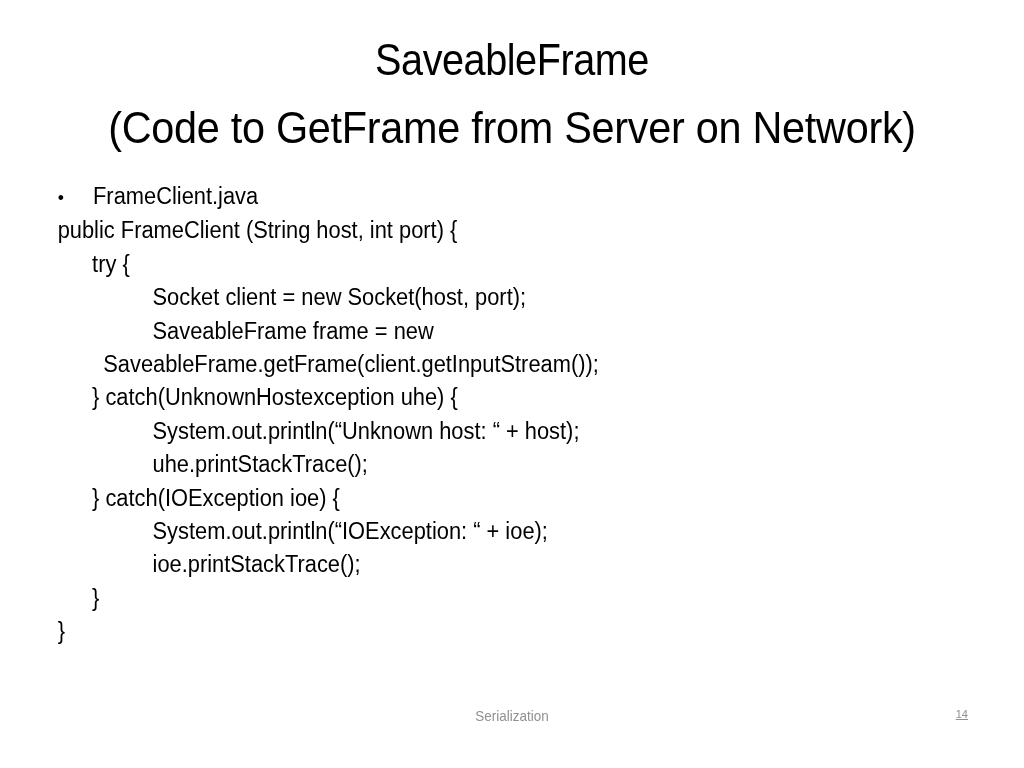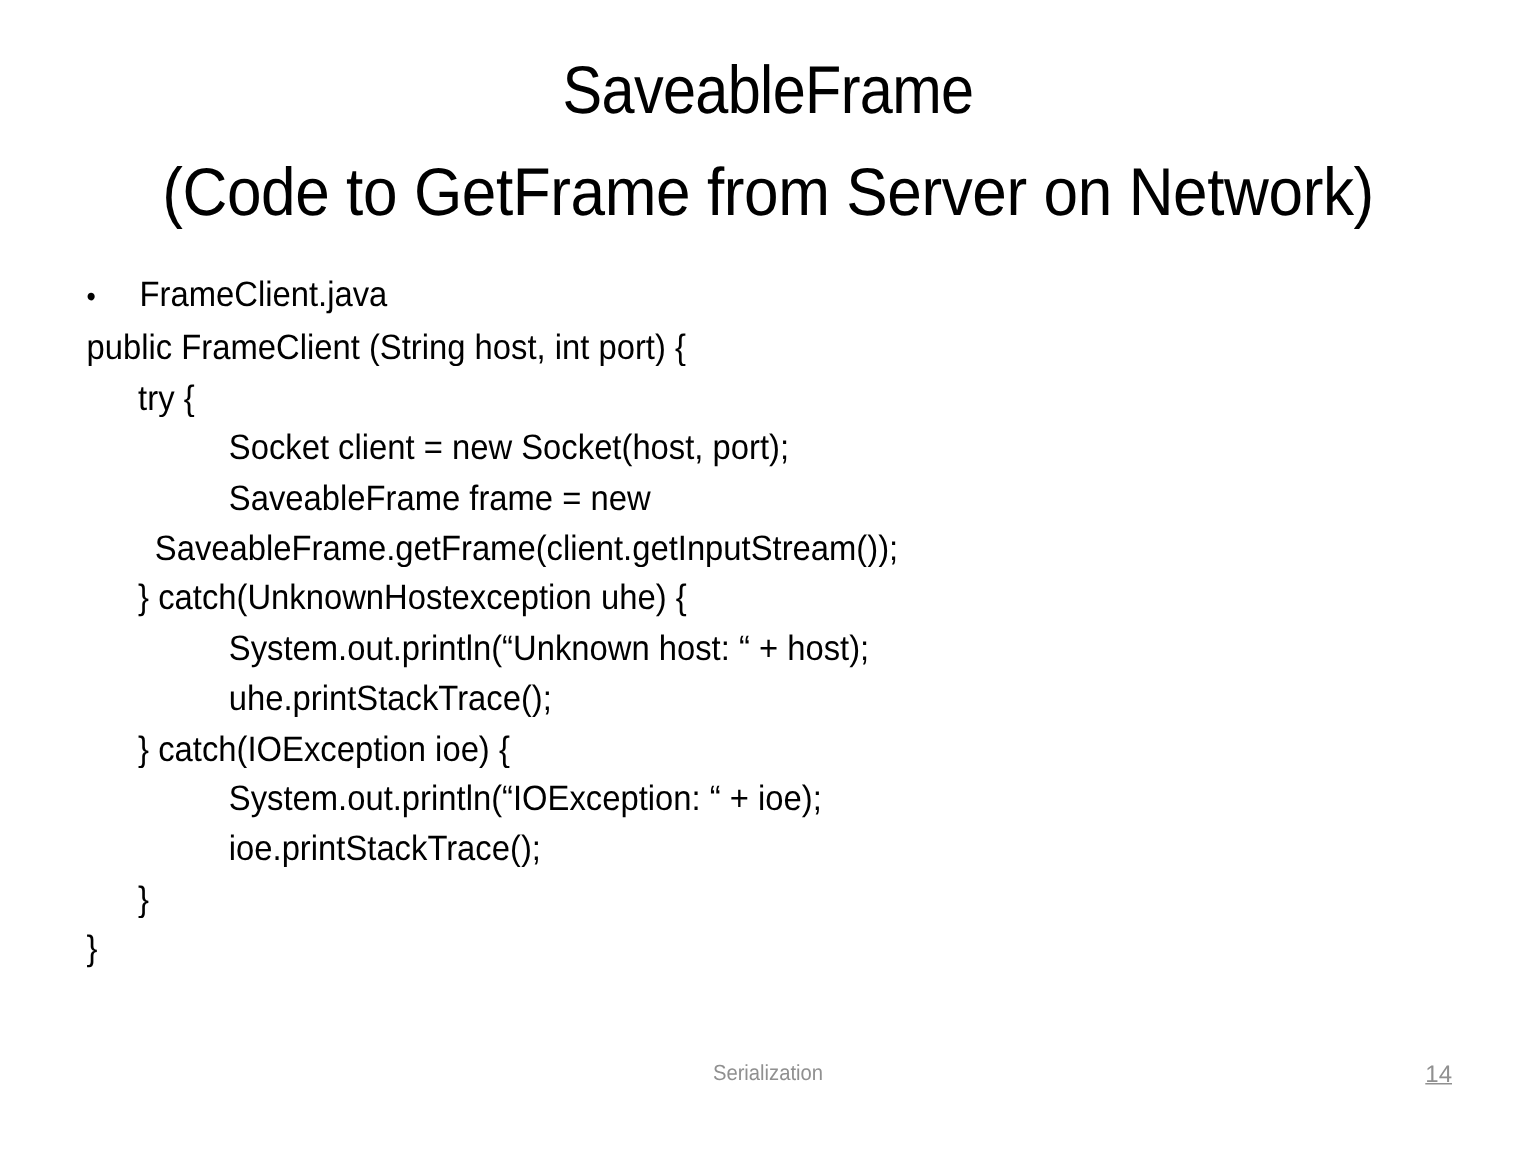--- a/index.html
+++ b/index.html
@@ -110,21 +110,21 @@
     text-align: center;
     font-size: 14.5px;
     color: #909090;
     transform: scaleX(0.93);
   }
 
   .footer-page {
     position: absolute;
     right: 56px;
     top: 16px;
-    font-size: 16px;
+    font-size: 11px;
     color: #909090;
     text-decoration: underline;
   }
 </style>
 </head>
 <body>
 
 <div class="slide">
 
   <div class="title-block">

